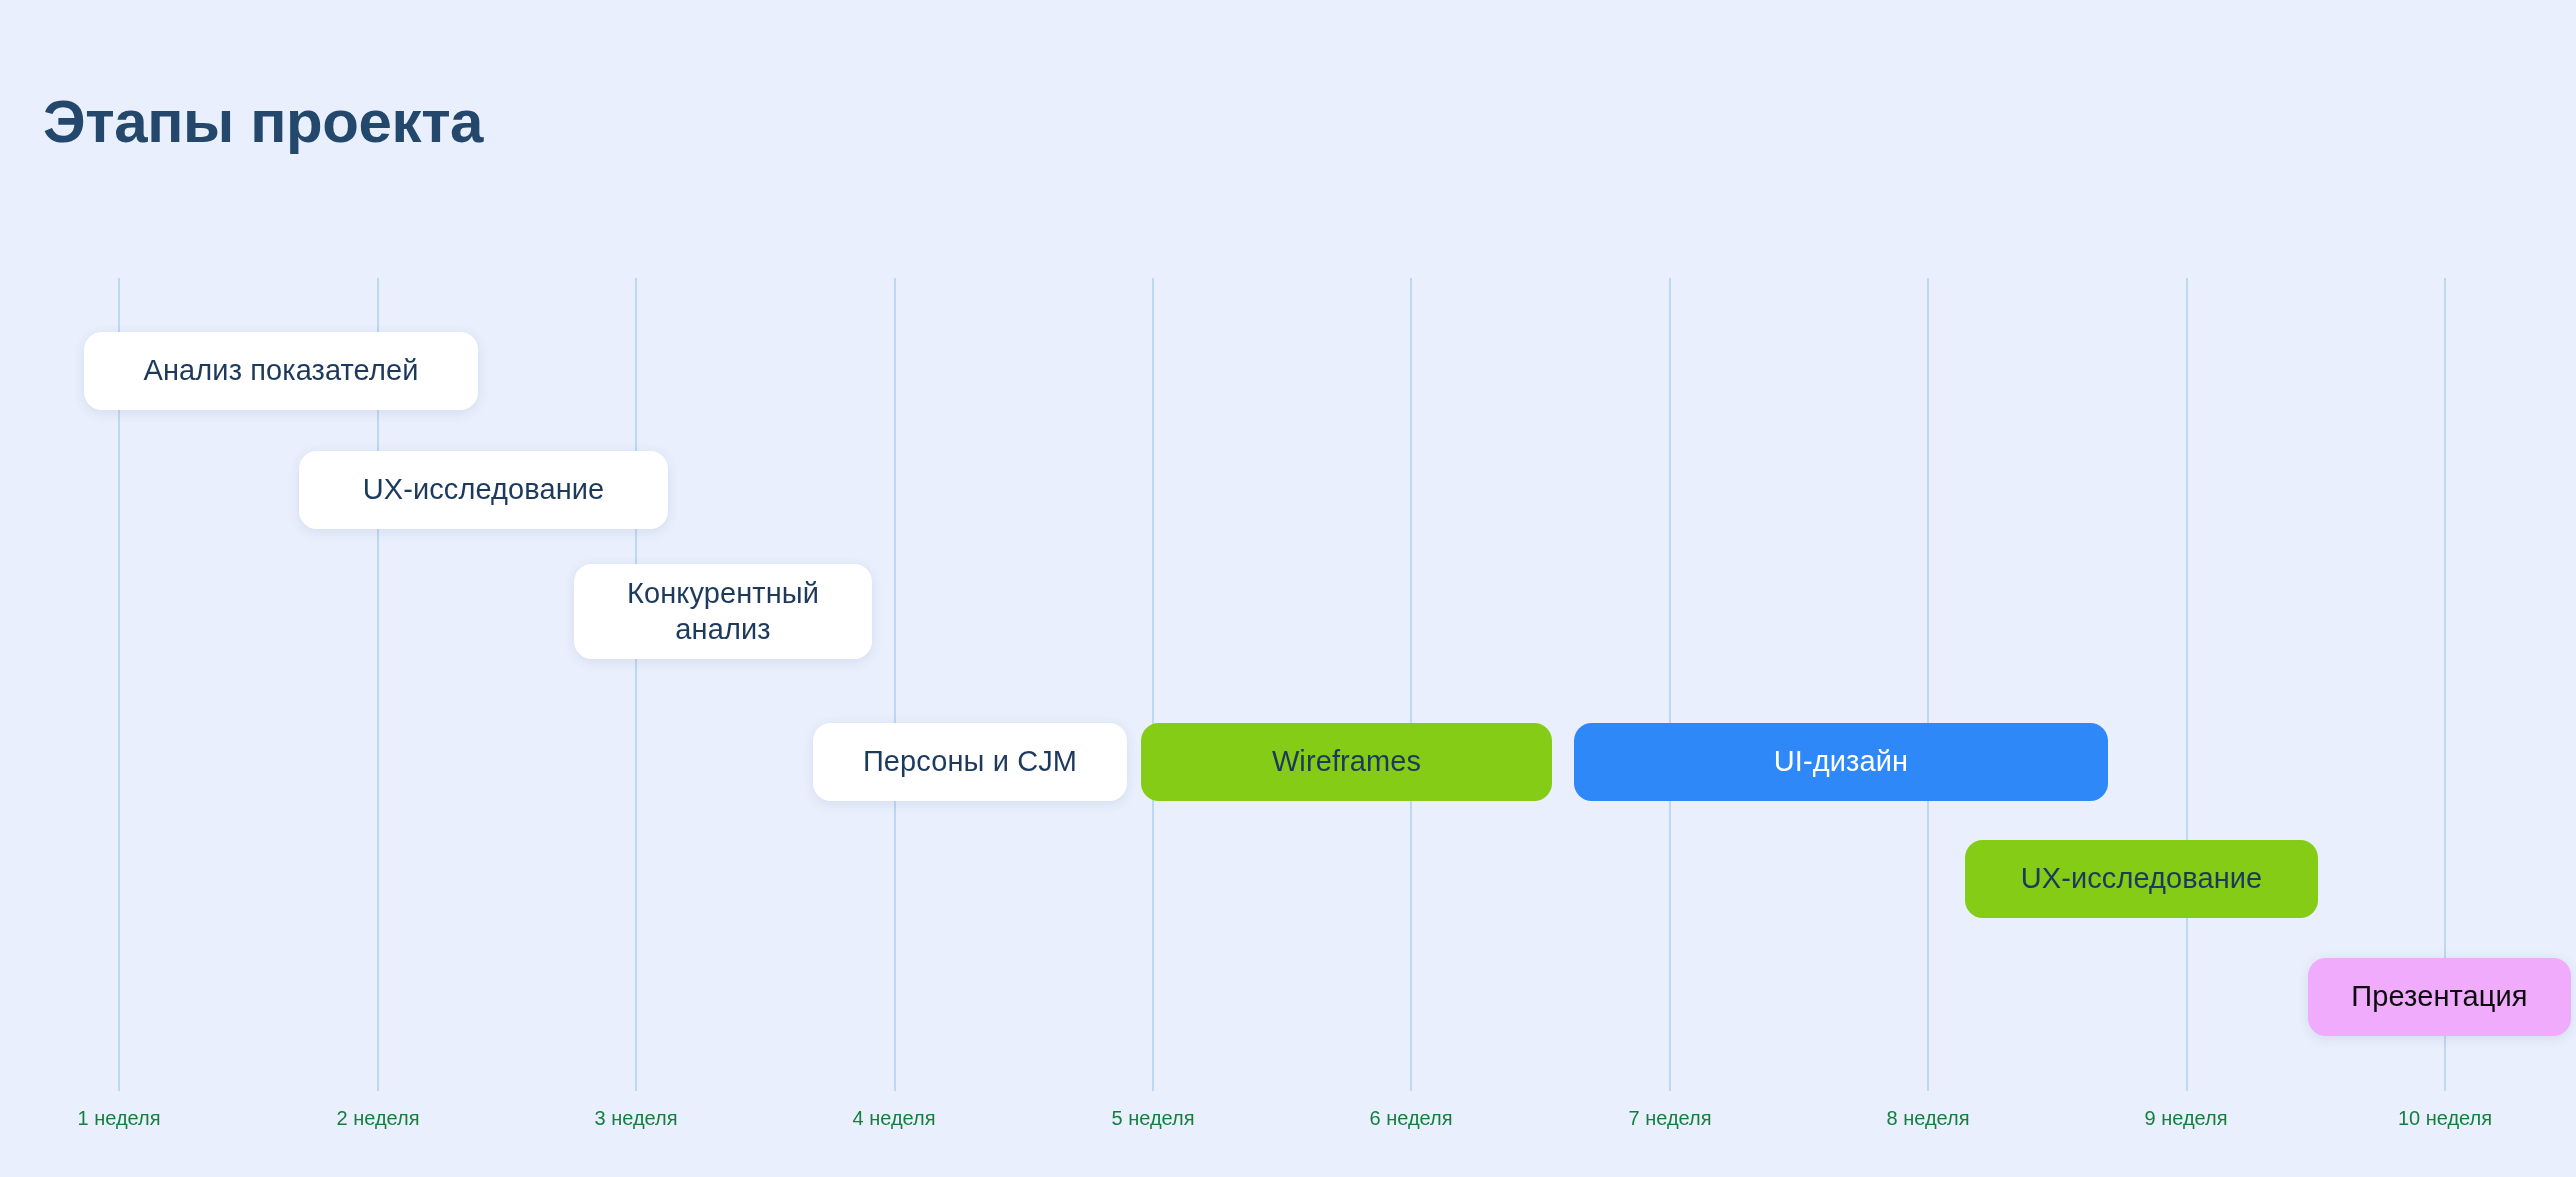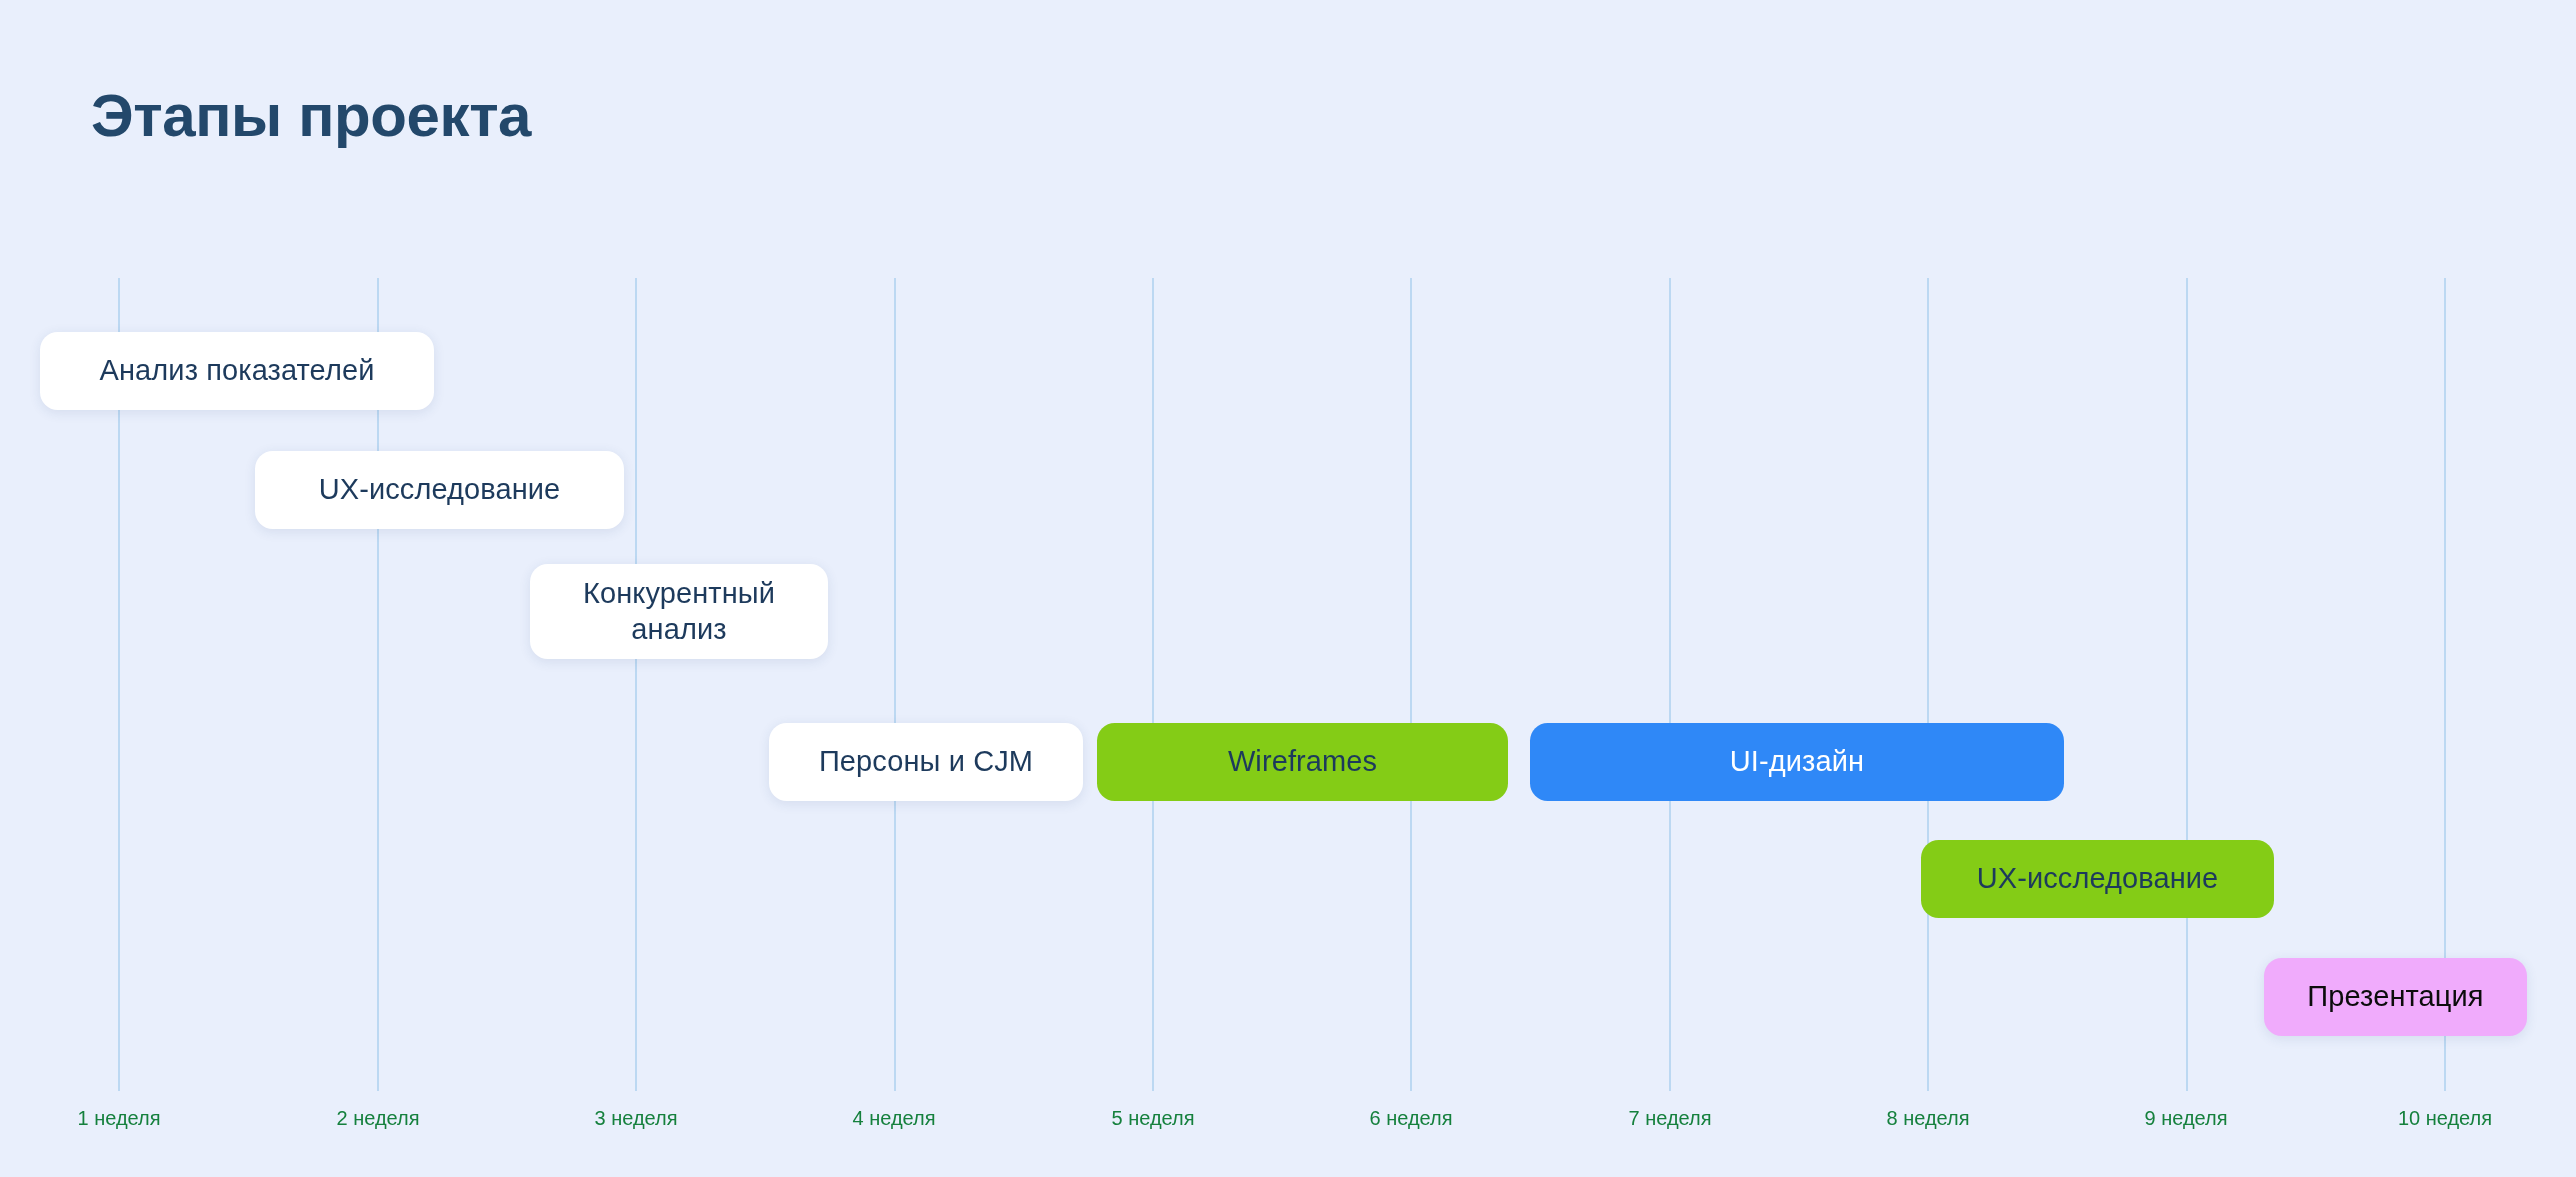--- a/index.html
+++ b/index.html
@@ -14,27 +14,26 @@
   body {
     background: #e9effc;
     font-family: "Liberation Sans", "DejaVu Sans", sans-serif;
     position: relative;
   }
 
   
   #page-title {
     position: absolute;
     left: 43px;
-    top: 81px;
+    top: 87px;
     font-size: 60px;
     font-weight: 700;
     letter-spacing: -0.4px;
     color: #23486b;
     white-space: nowrap;
-    margin-left: 48px;
   }
 
   
   #gantt-chart {
     position: absolute;
     left: 0;
     top: 0;
     width: 2576px;
     height: 1178px;
   }
@@ -87,20 +86,21 @@
     border-radius: 17.7px;
     display: flex;
     align-items: center;
     justify-content: center;
     text-align: center;
     font-size: 29px;
     font-weight: 400;
     line-height: 1.22;
     padding: 0 11.3px;
     letter-spacing: 0.1px;
+    margin-left: 44px;
   }
 
   .task-bar.style-white {
     background: #ffffff;
     color: #1d3a5c;
     box-shadow: 0 2.4px 11.3px rgba(40, 70, 120, 0.10);
   }
 
   .task-bar.style-white-dark {
     background: #f0abfc;

